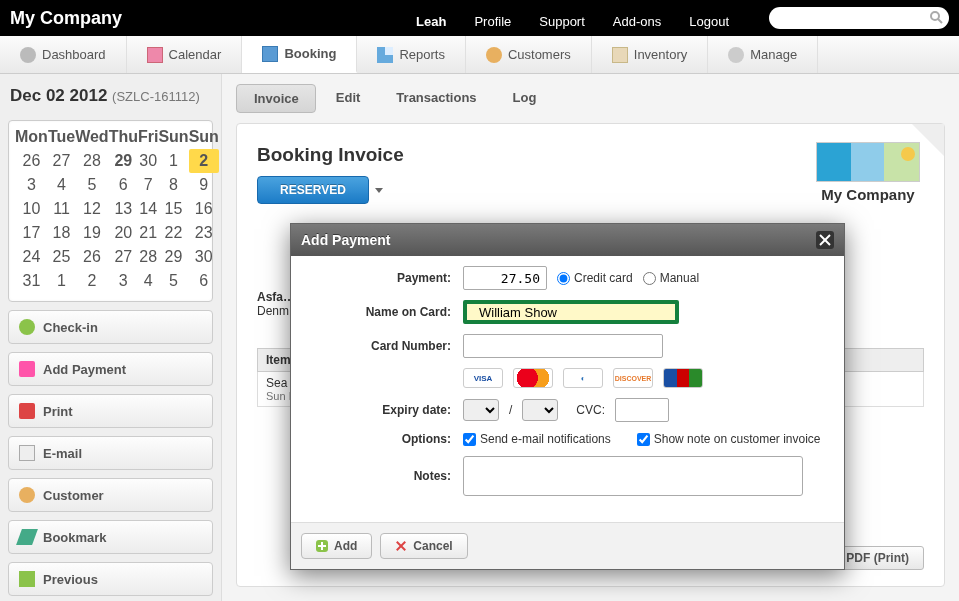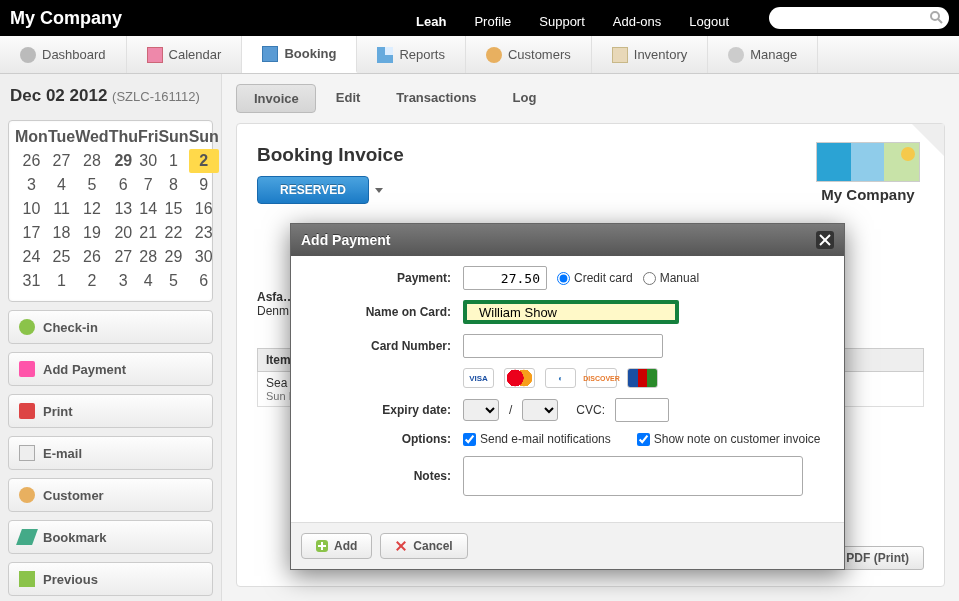--- a/index.html
+++ b/index.html
@@ -78,21 +78,21 @@
 .frow .fcontrol { flex: 1; display: flex; align-items: center; gap: 10px; }
 .txt { border: 1px solid #aaa; border-radius: 2px; padding: 3px 6px; font-size: 13px; height: 24px; }
 .txt.amount { width: 84px; text-align: right; font-family: monospace; }
 .txt.name { width: 216px; background: #fff9c8; border: 4px solid #15803d; padding-left: 12px; }
 .txt.card { width: 200px; }
 .sel { border:1px solid #aaa; height:22px; width:36px; border-radius:3px; }
 .txt.cvc { width: 54px; }
 textarea.notes { width: 340px; height: 40px; border:1px solid #aaa; border-radius:3px; font-size:12px; padding:4px; resize:none; }
 .radio-lbl { display: inline-flex; align-items: flex-end; gap: 4px; font-size: 12px; }
 .cardlogos { display: flex; gap: 6px; }
-.cardlogo { width: 31px; height: 20px; border: 1px solid #ccc; border-radius: 3px; font-size: 8px; display:flex; align-items:center; justify-content:center; font-weight:bold; }
+.cardlogo { width: 40px; height: 20px; border: 1px solid #ccc; border-radius: 3px; font-size: 8px; display:flex; align-items:center; justify-content:center; font-weight:bold; }
 .cl-visa { color:#1a4fa3; }
 .cl-mc { background: radial-gradient(circle at 35% 50%, #eb001b 40%, transparent 41%), radial-gradient(circle at 65% 50%, #f79e1b 40%, transparent 41%); }
 .cl-diners { color:#2a70b8; }
 .cl-disc { color:#e77a2d; font-size:7px; }
 .cl-jcb { background: linear-gradient(90deg,#1a4fa3 33%,#c00 33% 66%,#2a8a2a 66%); }
 .modal-footer { background: #f2f2f2; border-top: 1px solid #ddd; padding: 10px; display: flex; gap: 8px; }
 .mbtn { background: linear-gradient(#fff,#eaeaea); border:1px solid #bbb; border-radius:4px; padding:5px 14px; font-size:12px; font-weight:bold; color:#555; cursor:pointer; display:inline-flex; align-items:center; gap:6px; }
 .plus-ico { width:12px; height:12px; background:#8bc34a; border-radius:3px; position:relative; }
 .plus-ico::before, .plus-ico::after { content:""; position:absolute; background:#fff; }
 .plus-ico::before { left:5px; top:2px; width:2px; height:8px; }

